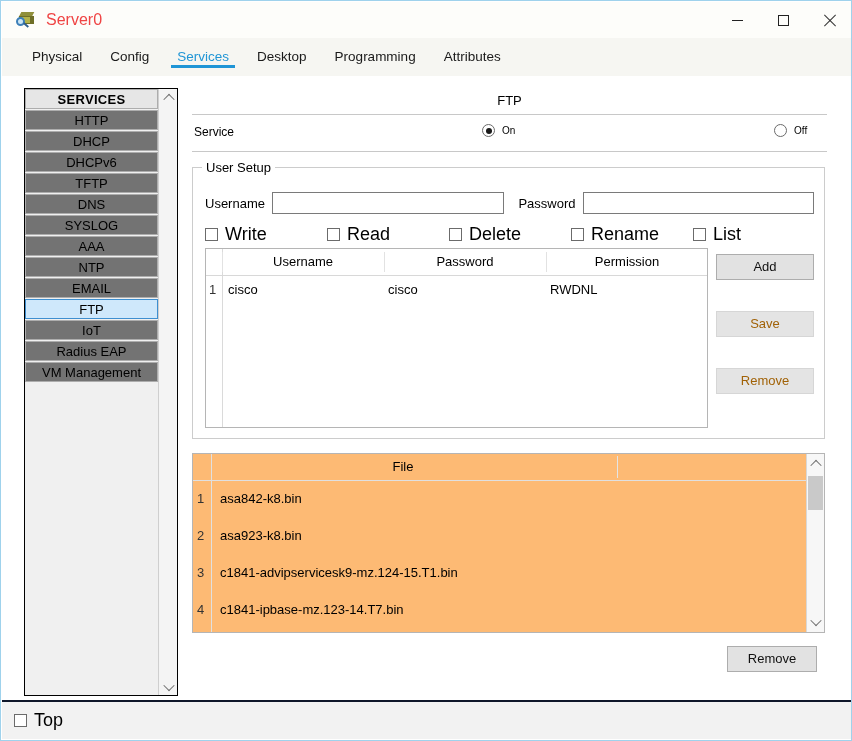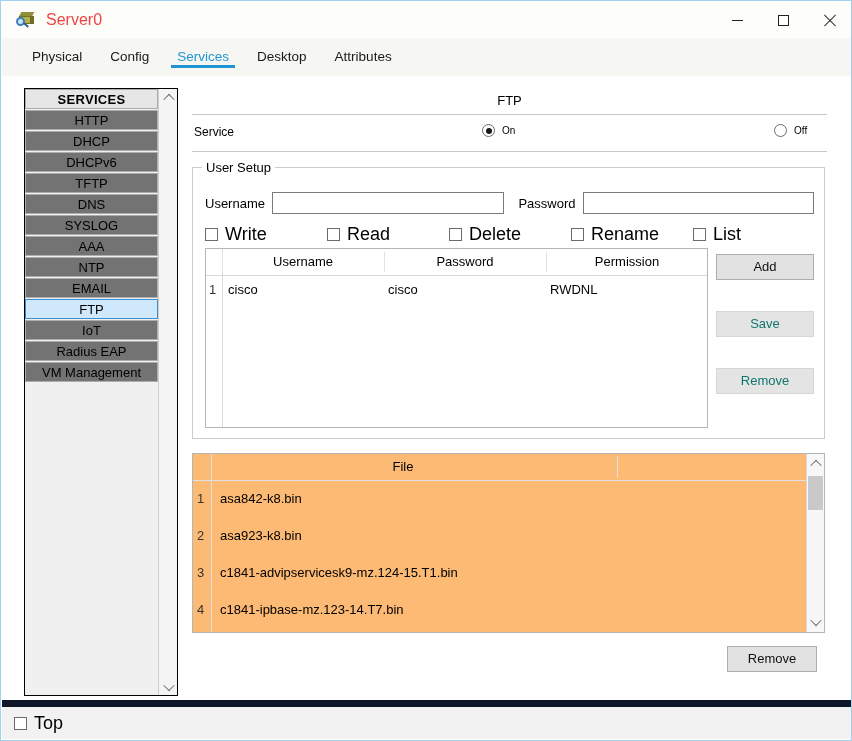--- a/index.html
+++ b/index.html
@@ -396,21 +396,21 @@
     font-family: "Liberation Sans", sans-serif;
     font-size: 13px;
     background: #e2e2e2;
     border: 1px solid #adadad;
     box-sizing: border-box;
     color: #111;
     cursor: default;
     padding: 0;
   }
   .btn.disabled {
-    color: #0f766e;
+    color: #a16207;
     border-color: #d6d6d6;
     background: #e4e4e4;
   }
   .btn.spaced { margin-top: 31px; }
 
   
   .filelist {
     position: absolute;
     left: 0; top: 365px;
     width: 633px; height: 180px;
@@ -486,21 +486,21 @@
     left: 535px; top: 558px;
     width: 90px; height: 26px;
   }
 
   
   .bottombar {
     position: absolute;
     left: 1px; bottom: 1px;
     width: 850px; height: 39px;
     background: #f2f2f2;
-    border-top: 7px solid #0f172a;
+    border-top: 2px solid #0f172a;
     display: flex;
     align-items: center;
     padding-left: 12px;
     box-sizing: border-box;
   }
   .bottombar .check-item { cursor: default; }
 </style>
 </head>
 <body>
 
@@ -526,20 +526,21 @@
         <div class="glyph-close"></div>
       </div>
     </div>
   </div>
 
   <div class="tabbar">
     <div class="tab">Physical</div>
     <div class="tab">Config</div>
     <div class="tab active">Services</div>
     <div class="tab">Desktop</div>
+    <div class="tab">Programming</div>
     <div class="tab">Attributes</div>
   </div>
 
   <div class="content">
 
     <div class="sidebar-wrap">
       <div class="svc-list">
         <div class="svc-item header">SERVICES</div>
         <div class="svc-item">HTTP</div>
         <div class="svc-item">DHCP</div>

